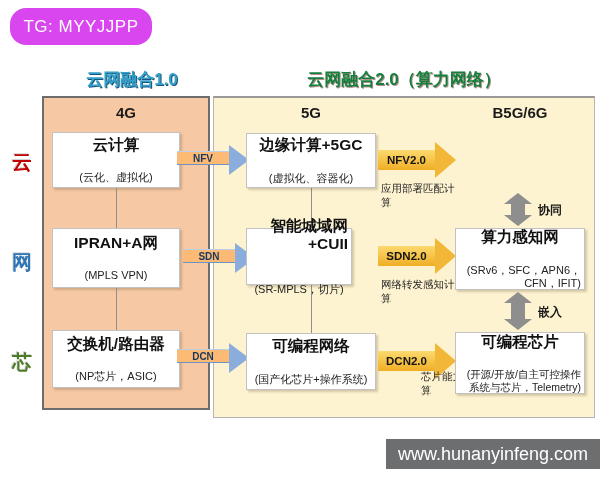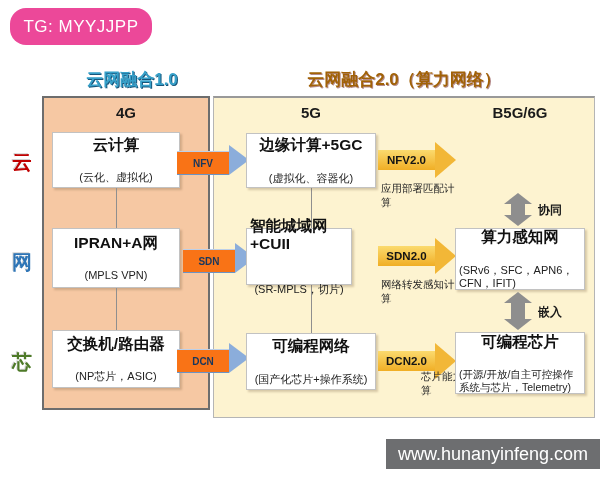--- a/index.html
+++ b/index.html
@@ -1,67 +1,67 @@
 <!DOCTYPE html>
 <html><head>
 <meta charset="utf-8">
 <style>
   html,body { margin:0; padding:0; background:#fff; }
   .canvas { position:relative; width:600px; height:480px; background:#fff;
             font-family:"Liberation Sans", sans-serif; overflow:hidden; }
 
   .badge-top { position:absolute; left:10px; top:8px; width:142px; height:37px;
-    background:#ec4899; color:#fff; font-size:17px; letter-spacing:.5px;
+    background:#d946ef; color:#fff; font-size:17px; letter-spacing:.5px;
     display:flex; align-items:center; justify-content:center;border-radius:16px; }
   .badge-bottom { position:absolute; left:386px; top:439px; width:214px; height:30px;
     background:#6d6e70; color:#fff; font-size:18px;
     display:flex; align-items:center; justify-content:center; }
 
   .era1-title { position:absolute; left:48px; top:68px; width:168px; text-align:center;
     font-size:17px; font-weight:bold; color:#36a0c9; text-shadow:1px 1px 0 #17557a; }
   .era2-title { position:absolute; left:213px; top:68px; width:382px; text-align:center;
-    font-size:17px; font-weight:bold; color:#a16207; text-shadow:1px 1px 0 rgba(90,0,0,.45); }
+    font-size:17px; font-weight:bold; color:#15803d; text-shadow:1px 1px 0 rgba(90,0,0,.45); }
 
   .panel-4g { position:absolute; left:42px; top:96px; width:168px; height:314px;
     background:#f6c8a3; border:2px solid #6d6d6d; box-sizing:border-box; }
   .panel-2  { position:absolute; left:213px; top:96px; width:382px; height:322px;
     background:#fdf3d0; border:1px solid #b5b5b5; border-top:2px solid #999; box-sizing:border-box; }
 
   .col-header { position:absolute; top:104px; font-size:15px; font-weight:bold;
     color:#1a1a1a; text-align:center; }
   .h1 { left:42px; width:168px; } .h2 { left:246px; width:130px; } .h3 { left:455px; width:130px; }
 
   .row-label { position:absolute; left:8px; width:28px; text-align:center; font-size:20px;
     font-weight:bold; text-shadow:1px 1px 0 rgba(255,255,255,.85), -1px -1px 0 rgba(0,0,0,.18); }
   .rl1 { top:149px; color:#c00000; } .rl2 { top:249px; color:#2e75b6; } .rl3 { top:349px; color:#4e7a28; }
 
   .box { position:absolute; background:#fff; border:1px solid #c2c2c2;
     box-shadow:1.5px 2px 2px rgba(120,90,60,.28); box-sizing:border-box;
     display:flex; flex-direction:column; align-items:center; justify-content:center;
-    text-align:left; padding:2px 3px; }
+    text-align:right; padding:2px 3px; }
   .box-title { font-weight:bold; font-size:15.5px; color:#111; line-height:1.15; }
   .box-sub { font-size:11px; color:#222; line-height:1.2; margin-top:18px; }
   .box-sub.small { font-size:10.5px; }
 
   #b41 { left:52px; top:132px; width:128px; height:56px; }
   #b42 { left:52px; top:228px; width:128px; height:60px; }
   #b43 { left:52px; top:330px; width:128px; height:58px; }
   #b51 { left:246px; top:133px; width:130px; height:55px; }
   #b52 { left:246px; top:228px; width:106px; height:57px;gap:12px; }
   #b53 { left:246px; top:333px; width:130px; height:57px; }
   #b61 { left:455px; top:133px; width:130px; height:58px; }
   #b62 { left:455px; top:228px; width:130px; height:62px; }
   #b63 { left:455px; top:332px; width:130px; height:62px; }
 
   .vline { position:absolute; width:1px; background:#8f8f8f; }
   #v1 { left:116px; top:188px; height:40px; } #v2 { left:116px; top:288px; height:42px; }
   #v3 { left:311px; top:188px; height:40px; } #v4 { left:311px; top:285px; height:48px; }
 
   .barrow { position:absolute; width:72px; height:30px; }
-  .barrow .body { position:absolute; left:0; top:6px; width:52px; height:24px; background:#f97316;
+  .barrow .body { position:absolute; left:0; top:6px; width:52px; height:14px; background:#fdba74;
     border-top:1px solid #bccfe8; border-bottom:1px solid #6c93c4; box-sizing:border-box;
     display:flex; align-items:center; justify-content:center;
     font-size:10px; font-weight:bold; color:#17375e; }
   .barrow .head { position:absolute; left:52px; top:0; width:0; height:0;
     border-top:15px solid transparent; border-bottom:15px solid transparent;
     border-left:20px solid #8baddb; }
   #a1 { left:177px; top:145px; } #a2 { left:183px; top:243px; } #a3 { left:177px; top:343px; }
 
   .yarrow { position:absolute; width:78px; height:36px; }
   .yarrow .body { position:absolute; left:0; top:8px; width:57px; height:20px;

